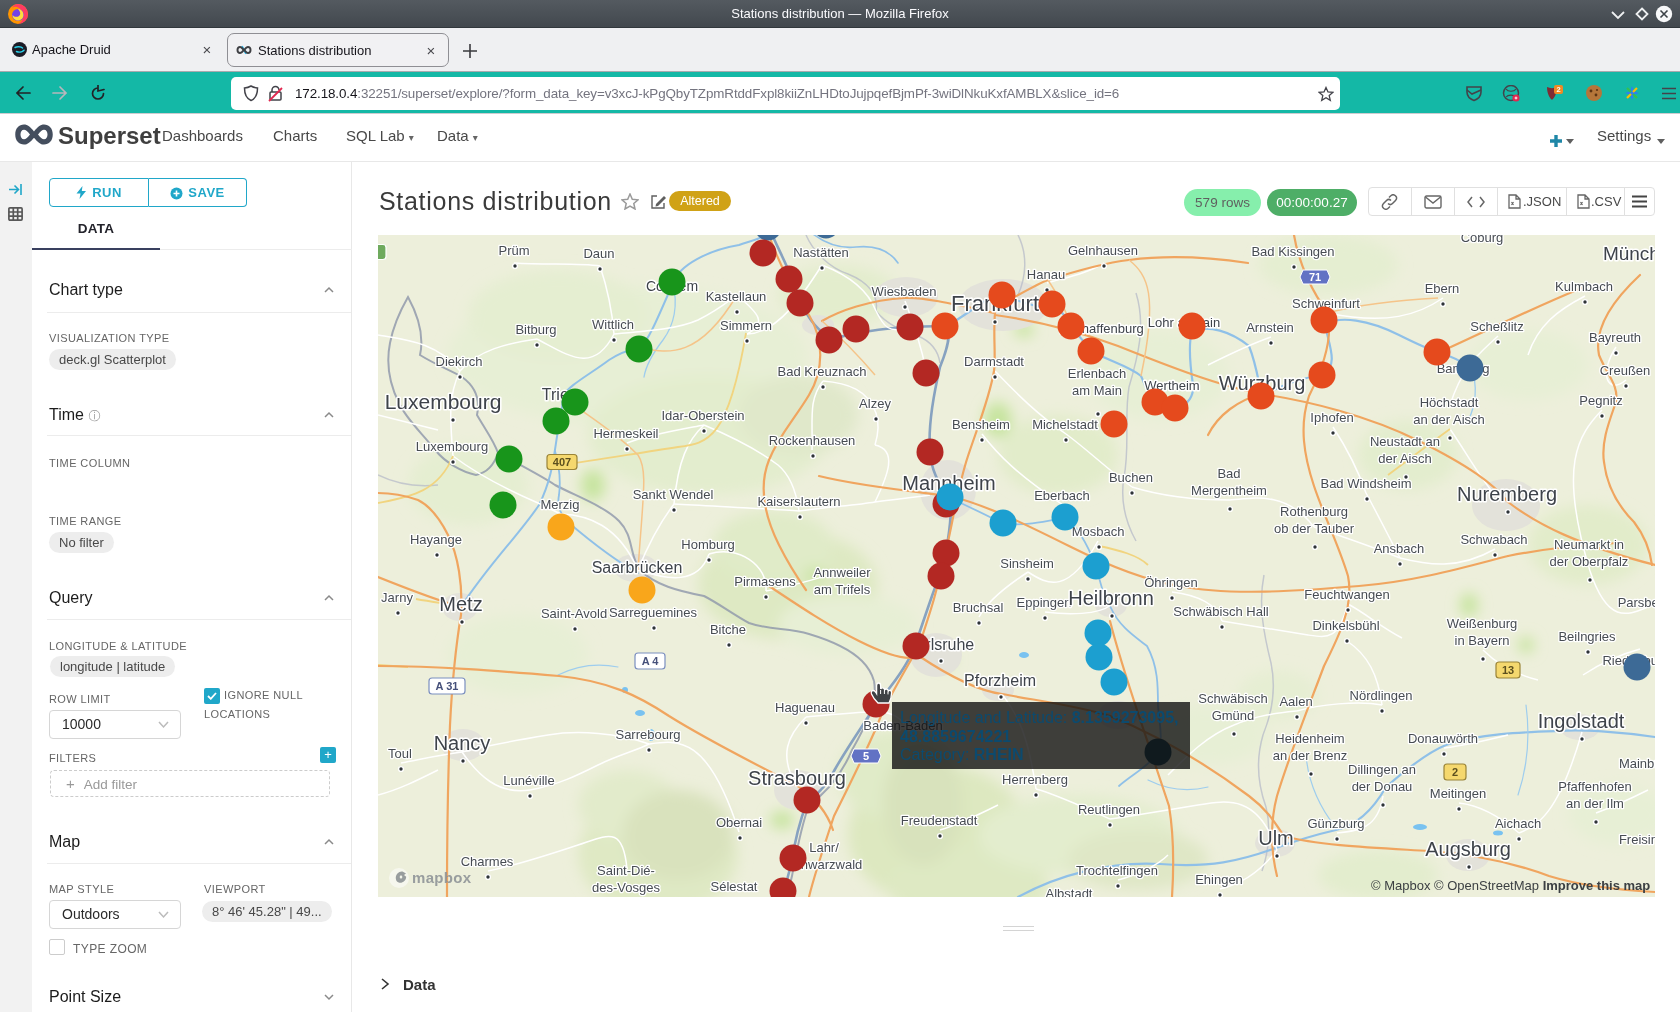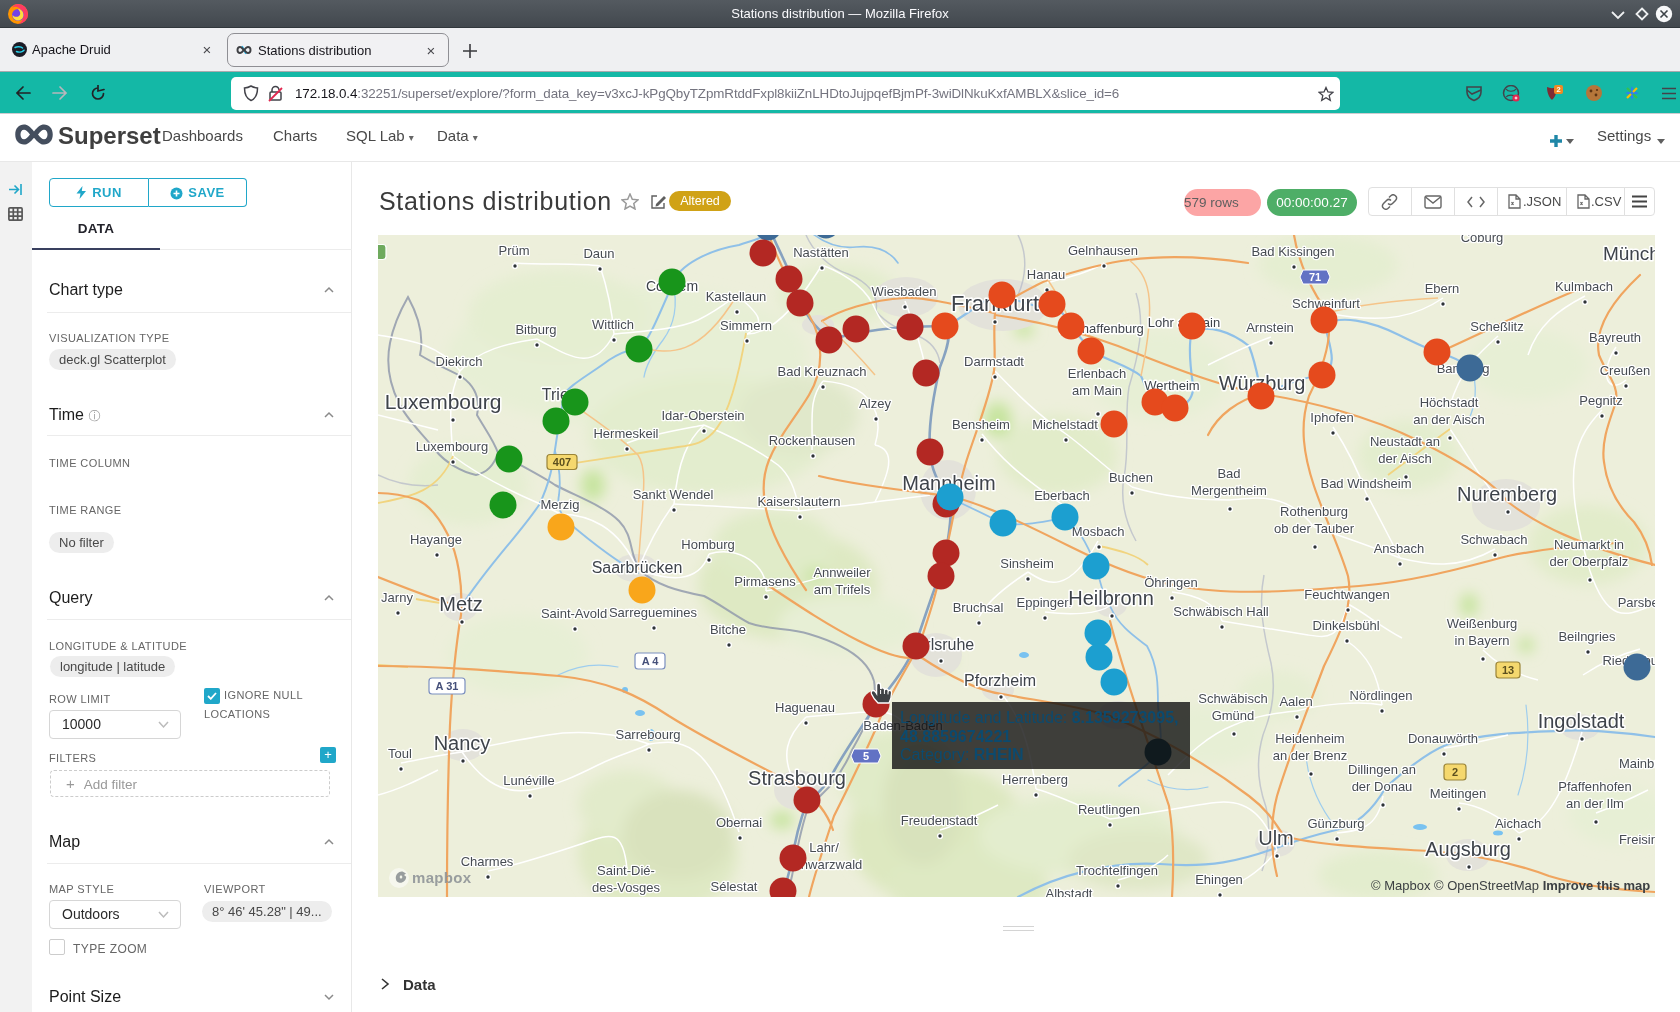--- a/index.html
+++ b/index.html
@@ -178,21 +178,21 @@
   <div class="hr" style="top:150px"></div>
   <div class="lbl" style="left:17px;top:170px">VISUALIZATION TYPE</div>
   <div class="pill" style="left:17px;top:187px">deck.gl Scatterplot</div>
 
   <div class="sect" style="left:17px;top:244px">Time <span style="font-size:12px;color:#999">ⓘ</span></div>
   <svg class="chev" style="left:292px;top:248px" viewBox="0 0 10 10" fill="none" stroke="#8a8a8a" stroke-width="1.5">
       <path d="M1 7 L5 3 L9 7"></path>
     </svg>
   <div class="hr" style="top:273px"></div>
   <div class="lbl" style="left:17px;top:295px">TIME COLUMN</div>
-  <div class="lbl" style="left:17px;top:342px">TIME RANGE</div>
+  <div class="lbl" style="left:17px;top:353px">TIME RANGE</div>
   <div class="pill" style="left:17px;top:370px">No filter</div>
 
   <div class="sect" style="left:17px;top:427px">Query</div>
   <svg class="chev" style="left:292px;top:431px" viewBox="0 0 10 10" fill="none" stroke="#8a8a8a" stroke-width="1.5">
       <path d="M1 7 L5 3 L9 7"></path>
     </svg>
   <div class="hr" style="top:457px"></div>
   <div class="lbl" style="left:17px;top:478px">LONGITUDE &amp; LATITUDE</div>
   <div class="pill" style="left:18px;top:494px">longitude | latitude</div>
   <div class="lbl" style="left:17px;top:531px">ROW LIMIT</div>
@@ -239,21 +239,21 @@
 <div id="chead">
   <div class="abs" style="left:379px;top:187px;font-size:25px;color:#3b3b3b;letter-spacing:0.7px;">Stations distribution</div>
   <svg class="abs" style="left:621px;top:193px" width="18" height="17" viewBox="0 0 18 17" fill="none" stroke="#9a9a9a" stroke-width="1.5">
     <path d="M9 1 L11.3 6.2 L17 6.8 L12.8 10.5 L14 16 L9 13 L4 16 L5.2 10.5 L1 6.8 L6.7 6.2 Z"></path>
   </svg>
   <svg class="abs" style="left:650px;top:194px" width="16" height="16" viewBox="0 0 16 16" fill="none" stroke="#5f5f5f" stroke-width="1.4">
     <path d="M7 2 H2 V14 H14 V9"></path>
     <path d="M6 10 L14 2 L16 4 L8 12 L5.5 12.5 Z" fill="#5f5f5f" stroke="none"></path>
   </svg>
   <div class="abs" style="left:669px;top:191px;width:62px;height:20px;background:#d0a216;border-radius:10px;color:#fff;font-size:12.5px;text-align:center;line-height:20px;">Altered</div>
-  <div class="abs" style="left:1184px;top:189px;width:77px;height:27px;background:#fca5a5;border-radius:14px;color:#5f5f5f;font-size:13.5px;line-height:27px;">579 rows</div>
+  <div class="abs" style="left:1184px;top:189px;width:77px;height:27px;background:#86efac;border-radius:14px;color:#5f5f5f;font-size:13.5px;text-align:center;line-height:27px;">579 rows</div>
   <div class="abs" style="left:1267px;top:189px;width:90px;height:27px;background:#4eae67;border-radius:14px;color:#fff;font-size:13.5px;text-align:center;line-height:27px;">00:00:00.27</div>
   <div class="hbtn" style="left:1368px;width:44px;border-radius:4px 0 0 4px;"></div>
   <div class="hbtn" style="left:1411px;width:44px;"></div>
   <div class="hbtn" style="left:1454px;width:44px;"></div>
   <div class="hbtn" style="left:1497px;width:92px;color:#484848;font-size:13px;line-height:27px;padding-left:25px;">.JSON</div>
   <div class="hbtn" style="left:1566px;width:59px;color:#484848;font-size:13px;line-height:27px;padding-left:24px;">.CSV</div>
   <div class="hbtn" style="left:1624px;width:31px;border-radius:0 4px 4px 0;"></div>
   <svg class="abs" style="left:1381px;top:194px" width="17" height="16" viewBox="0 0 17 16" fill="none" stroke="#666" stroke-width="1.5">
     <path d="M7 9.5 C8.5 11 10.5 10.5 11.5 9.5 L14.5 6.5 C16 5 16 3 14.5 1.8 C13 0.5 11 0.6 9.8 1.8 L8 3.5"></path>
     <path d="M10 6.5 C8.5 5 6.5 5.5 5.5 6.5 L2.5 9.5 C1 11 1 13 2.5 14.2 C4 15.5 6 15.4 7.2 14.2 L9 12.5"></path>

